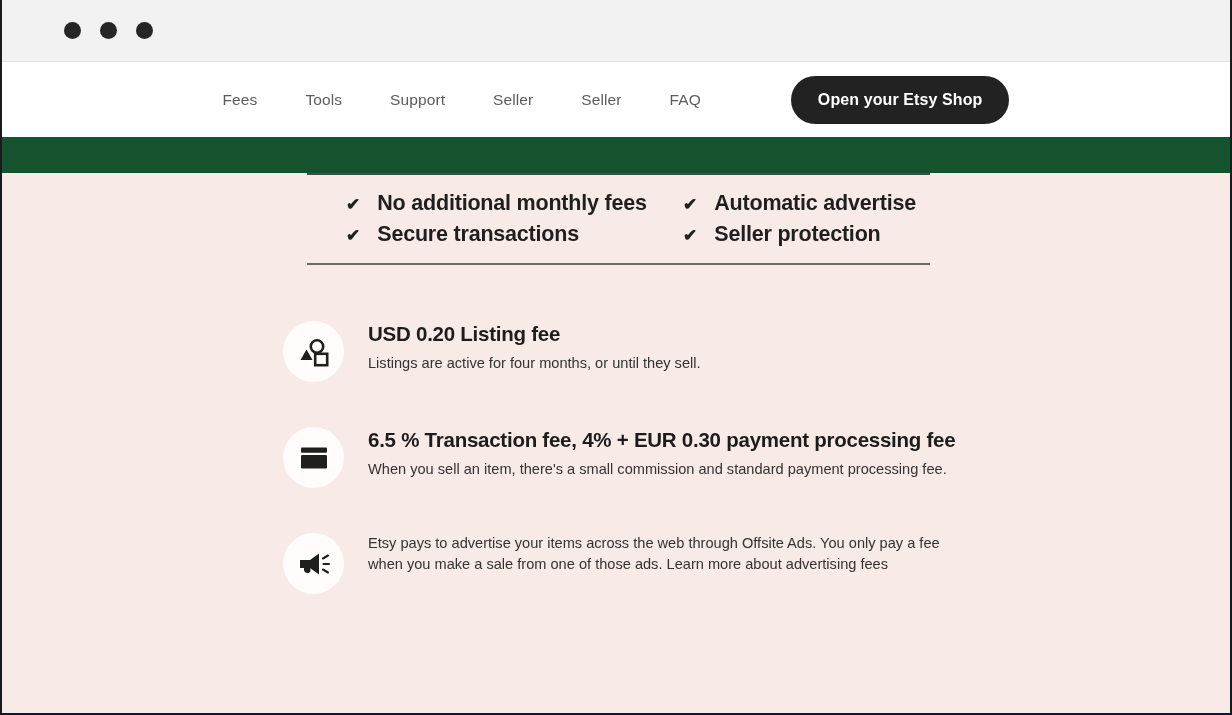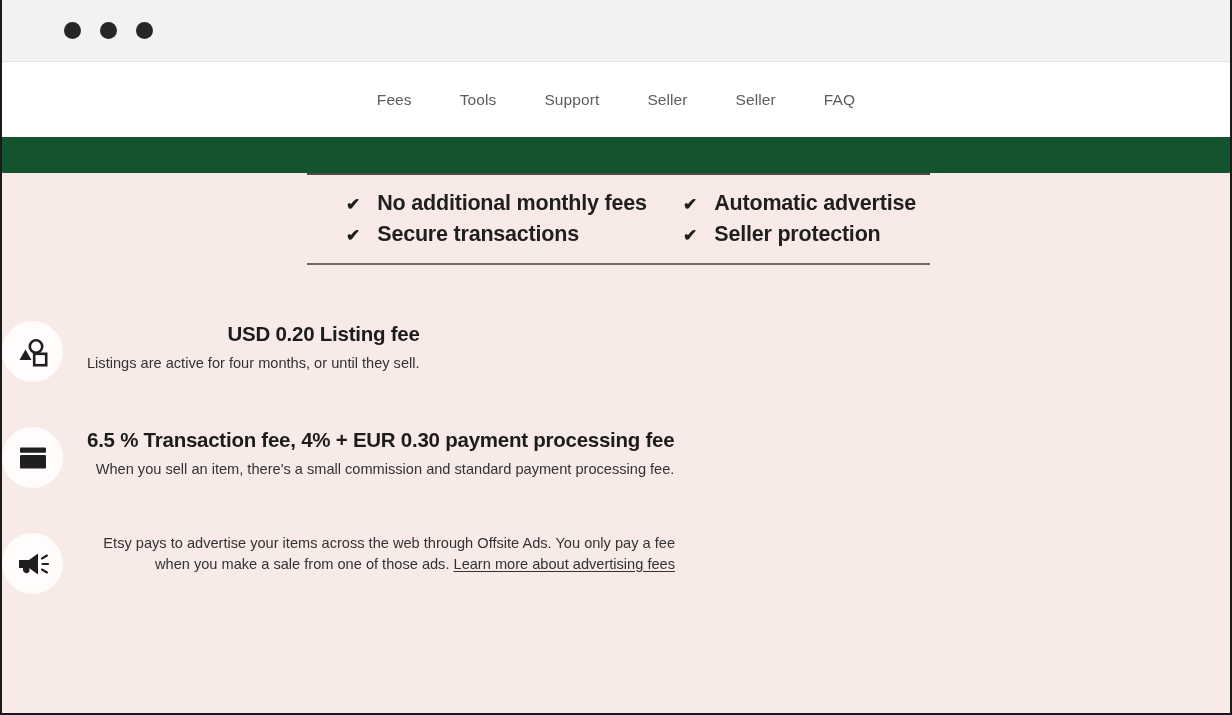--- a/index.html
+++ b/index.html
@@ -120,21 +120,21 @@
     font-size: 21.5px;
     font-weight: bold;
     color: #1f1f1f;
     letter-spacing: -.2px;
     white-space: nowrap;
   }
 
   
   .fee-list {
     margin-top: 54px;
-    text-align: right;
+    padding-left: 281px;
   }
   .fee-item {
     display: flex;
     align-items: flex-start;
     gap: 24px;
     margin-bottom: 43px;
   }
   .fee-icon {
     flex: 0 0 auto;
     width: 61px;
@@ -155,21 +155,20 @@
     letter-spacing: -.25px;
     margin-bottom: 7px;
   }
   .fee-desc {
     font-size: 14.6px;
     color: #333333;
     line-height: 1.42;
   }
   .fee-link {
     color: #333333;
-    text-decoration: underline;
     text-underline-offset: 2px;
     cursor: pointer;
   }
 
   
   .fee-icon svg { display: block; }
 </style>
 </head>
 <body>
 
@@ -183,20 +182,21 @@
 
   <div class="site-nav">
     <div class="nav-links">
       <a class="nav-link">Fees</a>
       <a class="nav-link">Tools</a>
       <a class="nav-link">Support</a>
       <a class="nav-link">Seller</a>
       <a class="nav-link">Seller</a>
       <a class="nav-link">FAQ</a>
     </div>
+    <button class="cta-button">Open your Etsy Shop</button>
   </div>
 
   <div class="page-body">
 
     <div class="benefits">
       <div class="benefits-grid">
         <div class="benefit">
           <span class="check-icon">✔</span>
           <span class="benefit-label">No additional monthly fees</span>
         </div>

